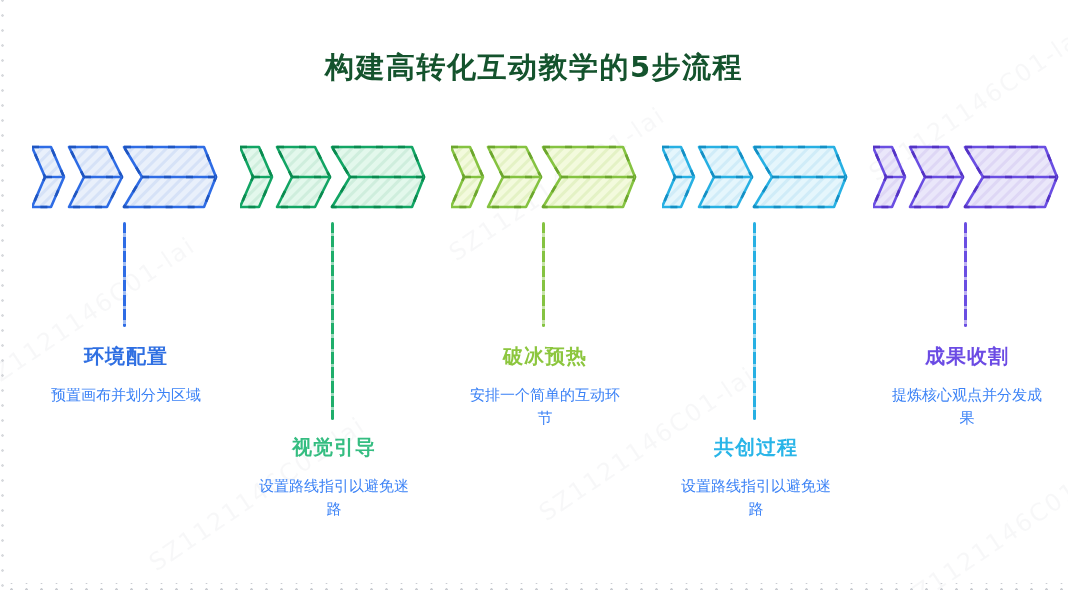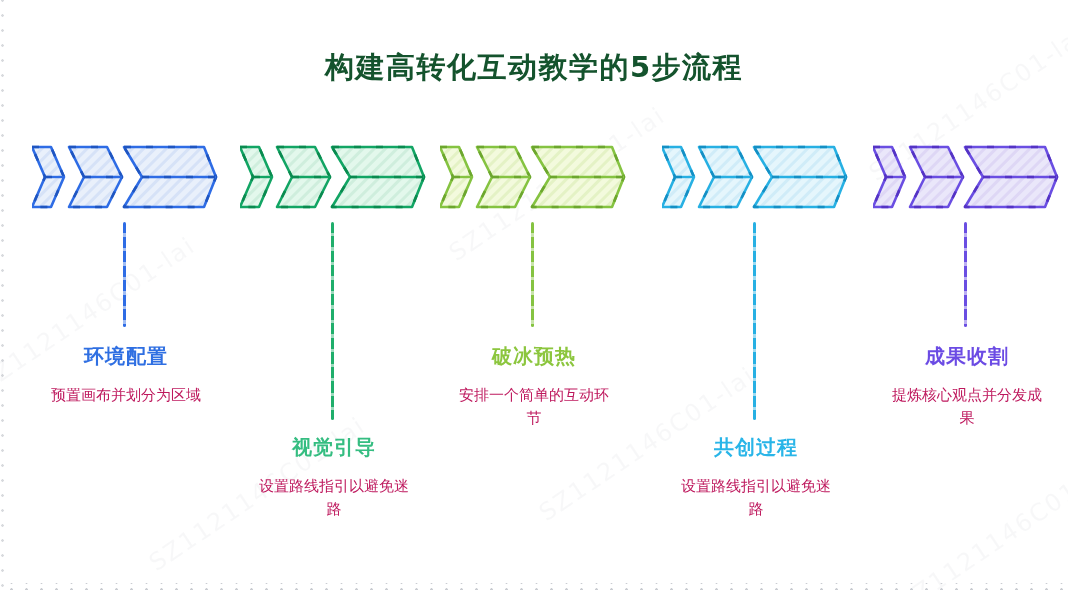--- a/index.html
+++ b/index.html
@@ -10,21 +10,21 @@
 
   .page-title {
     position:absolute; top:48px; left:0; width:100%;
     text-align:center; font-size:29px; font-weight:700;
     color:#14532d; letter-spacing:1.5px;
   }
 
   .step { position:absolute; top:145px; width:188px; }
   .step.s1 { left:32px; }
   .step.s2 { left:240px; }
-  .step.s3 { left:440px; }
+  .step.s3 { left:451px; }
   .step.s4 { left:662px; }
   .step.s5 { left:873px; }
 
   .chevrons { width:188px; height:64px; }
 
   .connector {
     position:absolute; left:90.5px; top:77px; width:3px; border-radius:2px;
     background-color:var(--line);
     background-image:repeating-linear-gradient(to bottom,
       transparent 0px, transparent 11px,
@@ -36,21 +36,21 @@
   .caption { position:absolute; left:-28px; width:244px; text-align:center; }
   .step.short .caption { top:198px; }
   .step.long  .caption { top:289px; }
 
   .step-label {
     font-size:20px; font-weight:700; letter-spacing:1px;
     color:var(--label);
   }
   .step-desc {
     margin:14px auto 0; width:150px;
-    font-size:15px; line-height:1.55; color:#be185d;
+    font-size:15px; line-height:1.55; color:#3b82f6;
   }
 
   .watermark {
     position:absolute; font-size:24px; letter-spacing:2px;
     color:#5a6478; opacity:0.045; white-space:nowrap;
     transform:rotate(-34deg); pointer-events:none;
   }
 
   .dots-bottom {
     position:absolute; left:0; bottom:0; width:100%; height:7px;

